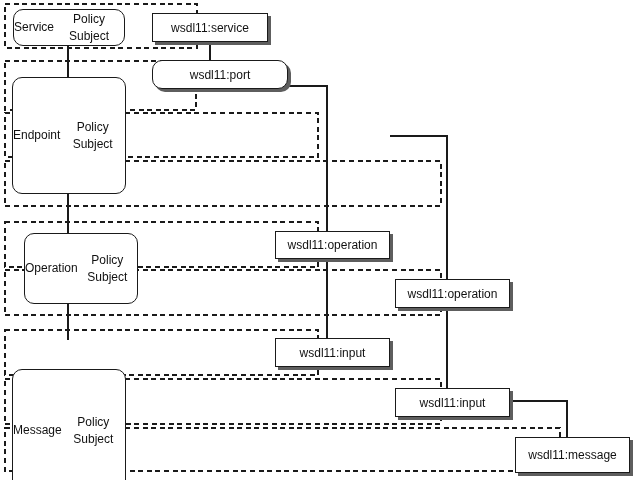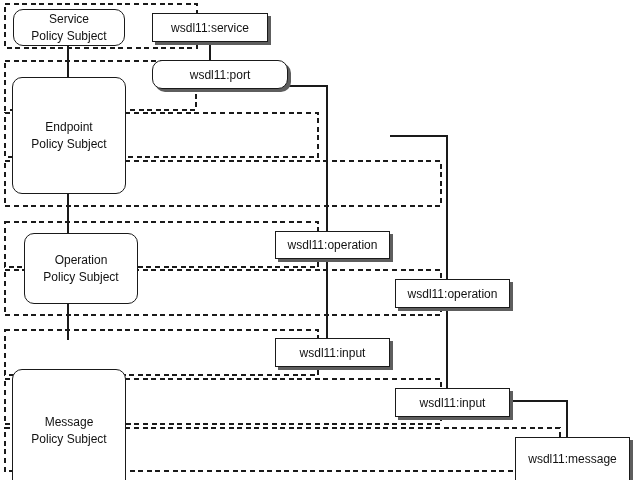--- a/index.html
+++ b/index.html
@@ -11,21 +11,21 @@
   .elem-box{
     position:absolute;z-index:2;box-sizing:border-box;
     background:#ffffff;border:1px solid #1a1a1a;
     box-shadow:3px 3px 0 #5e5e5e;
     display:flex;align-items:center;justify-content:center;
     font-size:12px;color:#111;white-space:nowrap;
   }
   .ps-box{
     position:absolute;z-index:1;box-sizing:border-box;
     background:#ffffff;border:1.4px solid #1a1a1a;border-radius:10px;
-    display:flex;flex-direction:column;align-items:center;justify-content:center;
+    display:flex;flex-direction:row;align-items:center;justify-content:center;
     font-size:12px;line-height:17px;color:#111;text-align:center;
   }
 </style>
 </head>
 <body>
 
 <div class="stage">
 
   <svg class="lines" width="640" height="480" viewBox="0 0 640 480" shape-rendering="crispEdges">
     <g fill="none" stroke="#1a1a1a" stroke-width="1.7" stroke-dasharray="5 3.6">
@@ -66,15 +66,15 @@
     <span>Message</span>
     <span>Policy Subject</span>
   </div>
 
   <div class="elem-box" style="left:152px;top:13px;width:116px;height:29px;text-align:right;">wsdl11:service</div>
   <div class="elem-box" style="left:152px;top:60px;width:136px;height:29px;border-radius:10px;">wsdl11:port</div>
   <div class="elem-box" style="left:275px;top:231px;width:115px;height:28px;">wsdl11:operation</div>
   <div class="elem-box" style="left:395px;top:279px;width:115px;height:29px;">wsdl11:operation</div>
   <div class="elem-box" style="left:275px;top:338px;width:115px;height:29px;">wsdl11:input</div>
   <div class="elem-box" style="left:395px;top:388px;width:115px;height:29px;">wsdl11:input</div>
-  <div class="elem-box" style="left:515px;top:437px;width:115px;height:44px;">wsdl11:message</div>
+  <div class="elem-box" style="left:515px;top:437px;width:115px;height:36px;">wsdl11:message</div>
 
 </div>
 
 </body></html>

